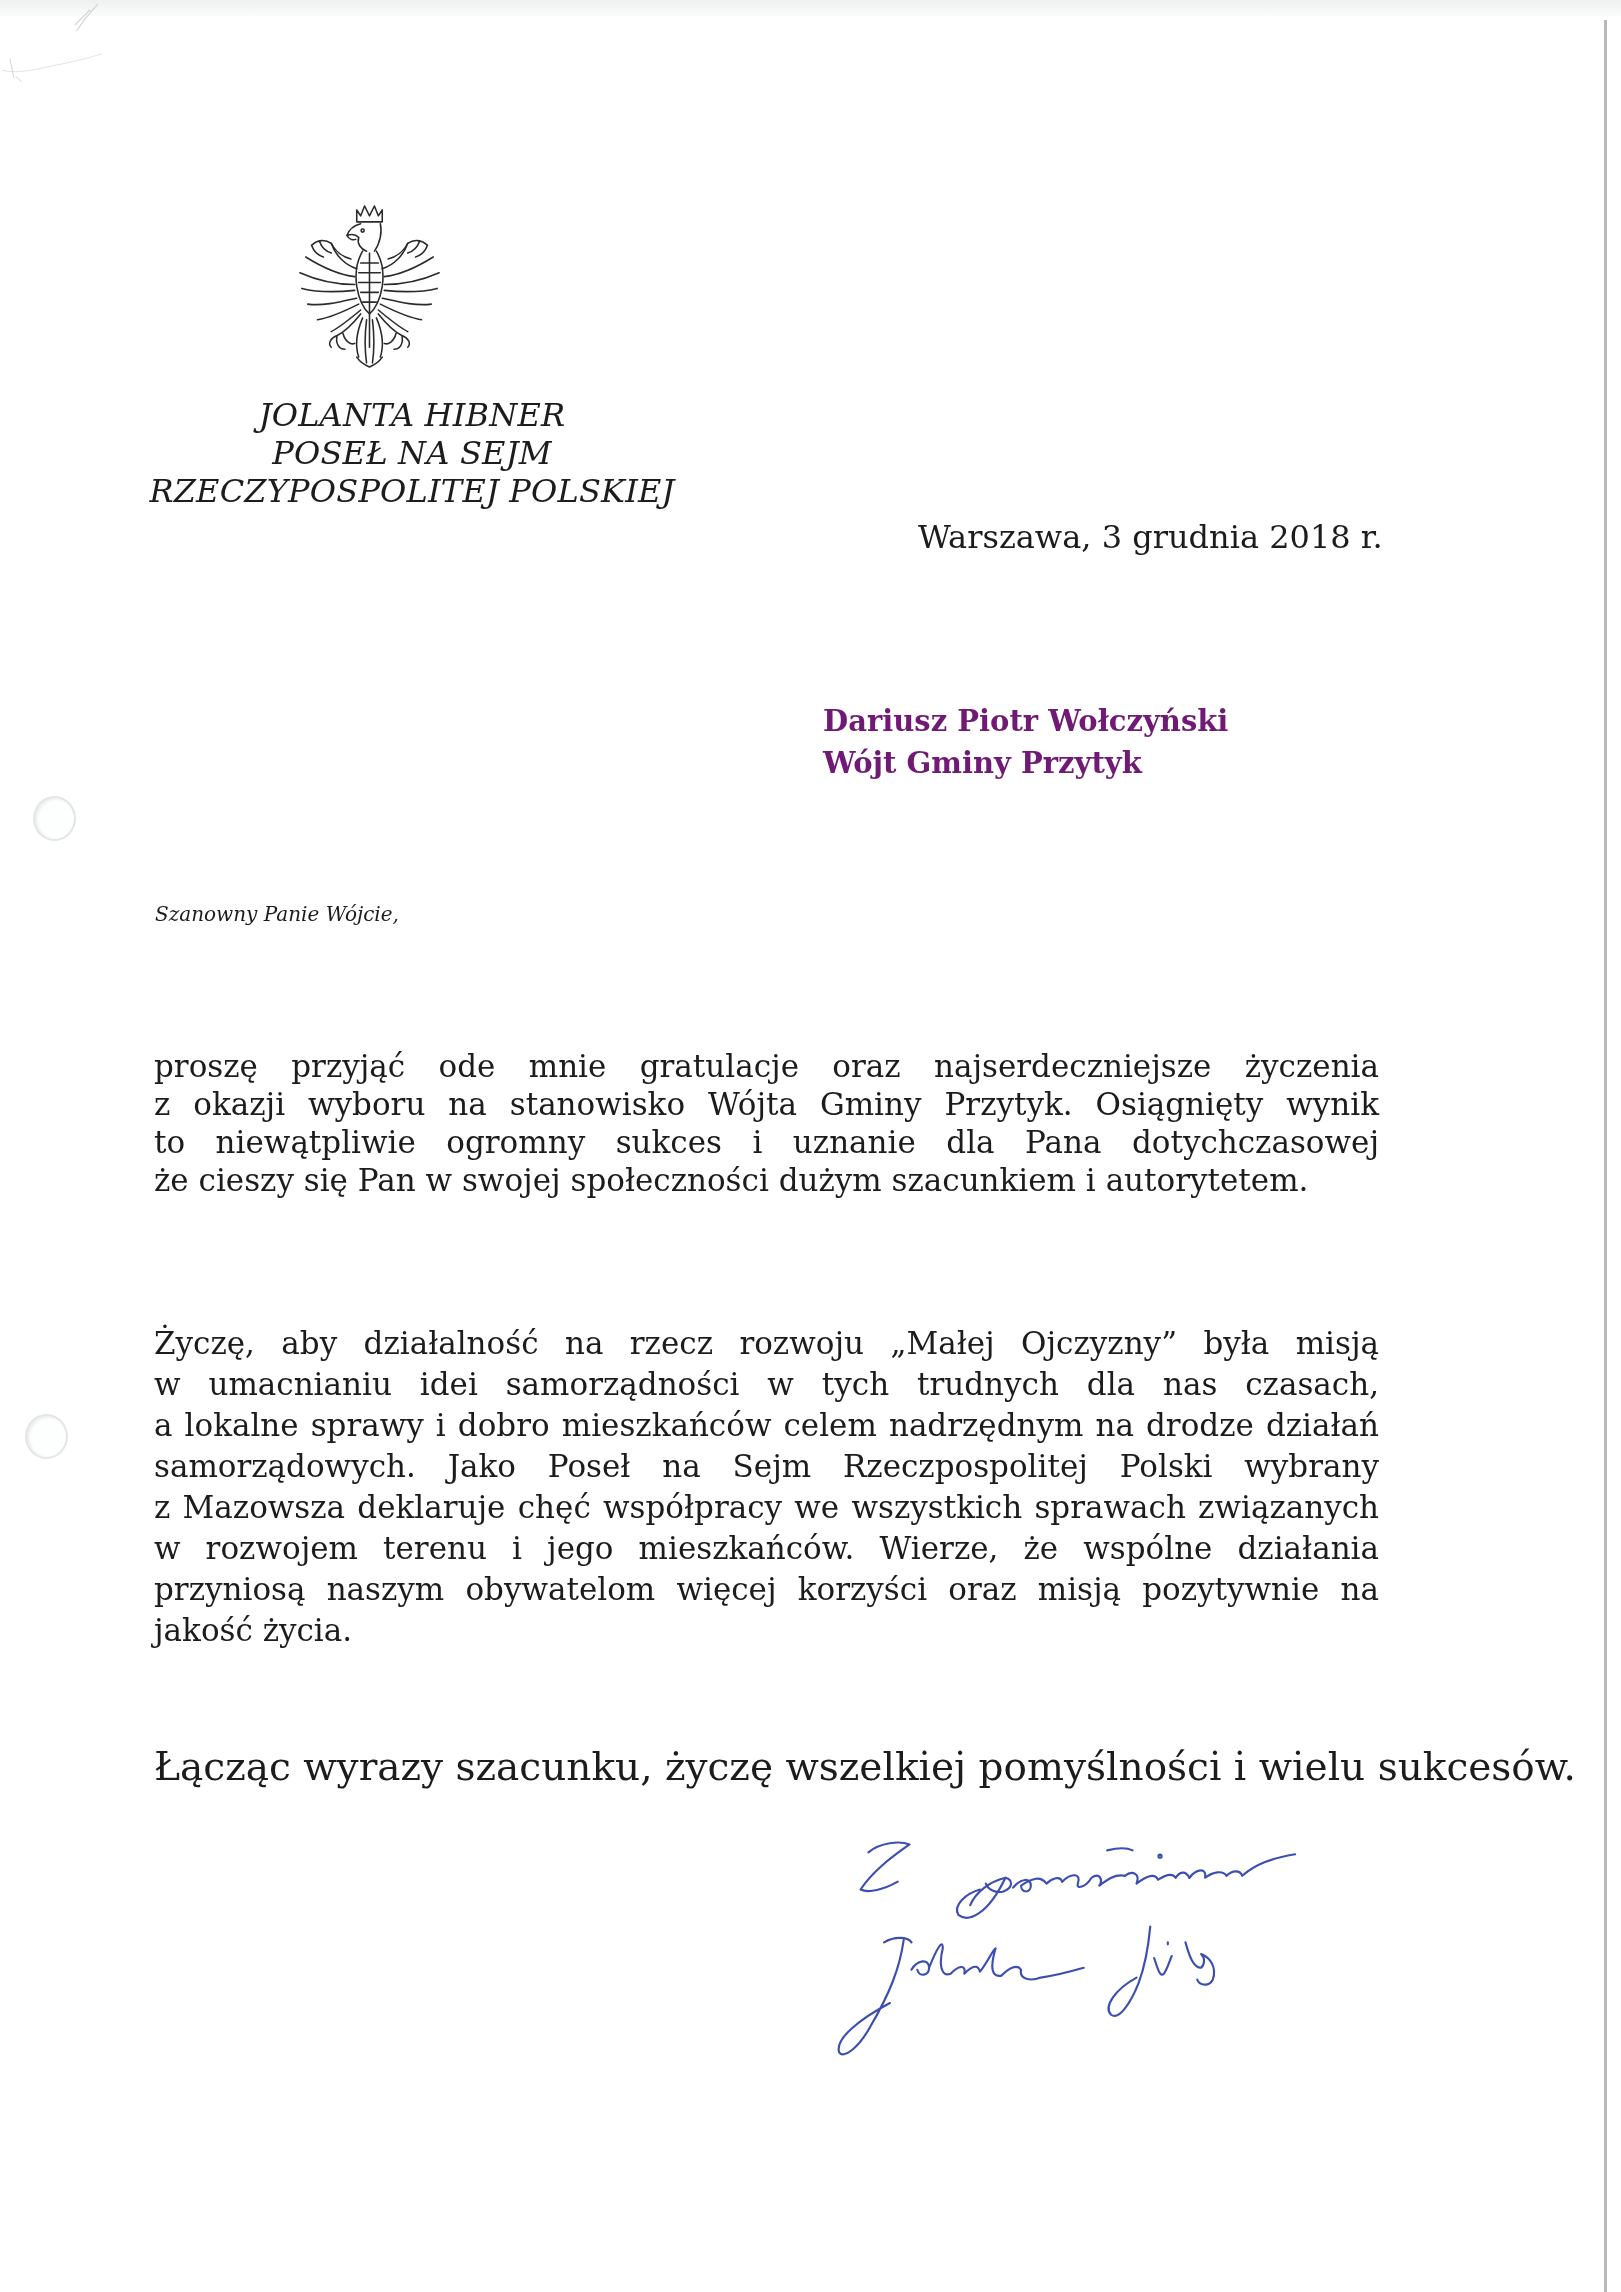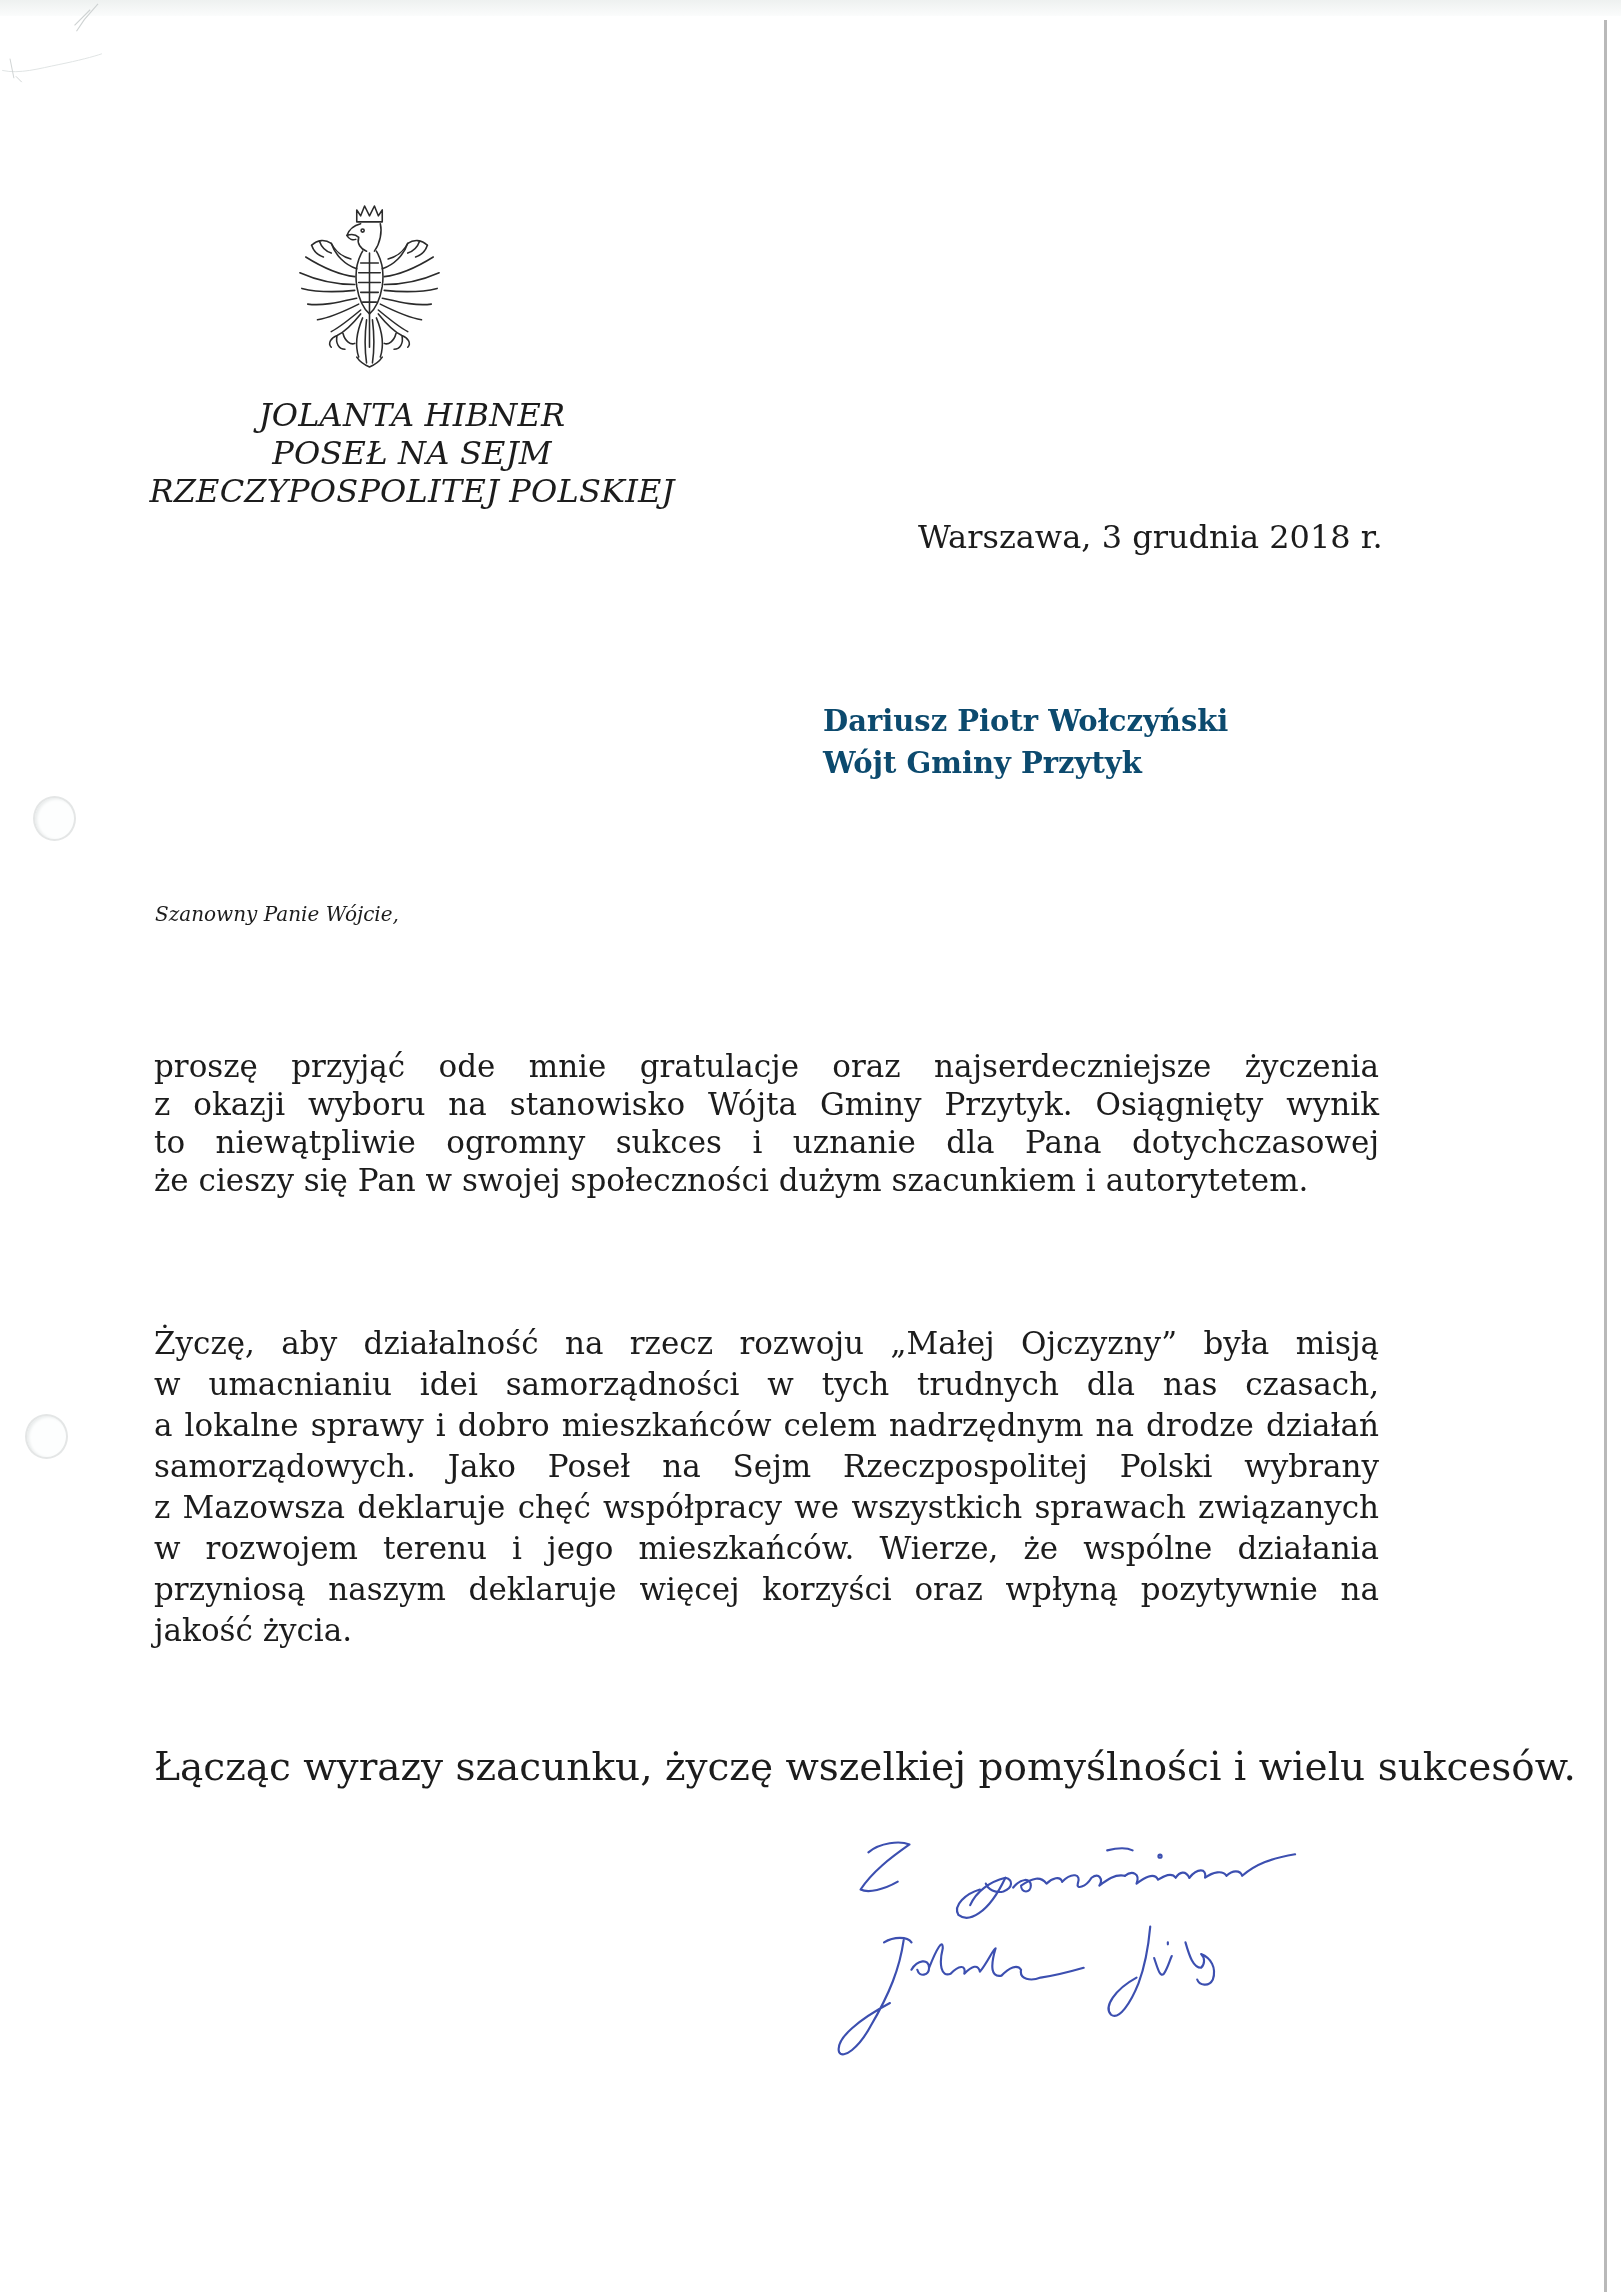--- a/index.html
+++ b/index.html
@@ -18,21 +18,21 @@
 
     .eagle { position: absolute; left: 292px; top: 200px; width: 155px; height: 169px; }
 
     .sender { position: absolute; left: 118px; top: 396px; width: 588px; text-align: center;
       font-size: 32px; line-height: 38px; letter-spacing: 0.2px; font-weight: normal; font-style: italic; }
     .sender div { white-space: nowrap; }
 
     .date { position: absolute; left: 918px; top: 518px; font-size: 32px; white-space: nowrap; }
 
     .addressee { position: absolute; left: 823px; top: 700px; font-size: 29px; font-weight: bold;
-      line-height: 42px; color: #0c4a6e; }
+      line-height: 42px; color: #701a75; }
     .addressee div { white-space: nowrap; }
 
     .salutation { position: absolute; left: 155px; top: 902px; font-size: 20px; font-style: italic; white-space: nowrap; }
 
     .para { position: absolute; left: 154px; width: 1225px; font-size: 31px; text-align: justify; }
     .para .line { display: block; white-space: nowrap; text-align: justify; text-align-last: justify; height: 0; }
     .para .line.last { text-align-last: left; }
     .para-1 { top: 1031px; margin-top: 16px; }
     .para-1 .line { line-height: 38px; height: 38px; }
     .para-2 { top: 1323px; }
@@ -122,21 +122,21 @@
   <span class="line last">że cieszy się Pan w swojej społeczności dużym szacunkiem i autorytetem.</span>
 </div>
 
 <div class="para para-2">
   <span class="line">Życzę, aby działalność na rzecz rozwoju „Małej Ojczyzny” była misją</span>
   <span class="line">w umacnianiu idei samorządności w tych trudnych dla nas czasach,</span>
   <span class="line">a lokalne sprawy i dobro mieszkańców celem nadrzędnym  na drodze działań</span>
   <span class="line">samorządowych. Jako Poseł na Sejm Rzeczpospolitej Polski wybrany</span>
   <span class="line">z Mazowsza deklaruje chęć współpracy we wszystkich sprawach związanych</span>
   <span class="line">w rozwojem terenu i jego mieszkańców. Wierze, że wspólne działania</span>
-  <span class="line">przyniosą naszym deklaruje więcej korzyści oraz wpłyną pozytywnie na</span>
+  <span class="line">przyniosą naszym obywatelom więcej korzyści oraz misją pozytywnie na</span>
   <span class="line last">jakość życia.</span>
 </div>
 
 <div class="closing">Łącząc wyrazy szacunku, życzę wszelkiej pomyślności i wielu sukcesów.</div>
 
 <svg class="signature" viewBox="0 0 600 280">
   <g id="sig-strokes" fill="none" stroke-width="2.2" stroke-linecap="round" stroke-linejoin="round" stroke="#3c4fb0">
 
     <path d="M48 32 C60 22 80 20 90 24 C70 38 52 52 40 70 C48 74 64 70 78 62"></path>
 

